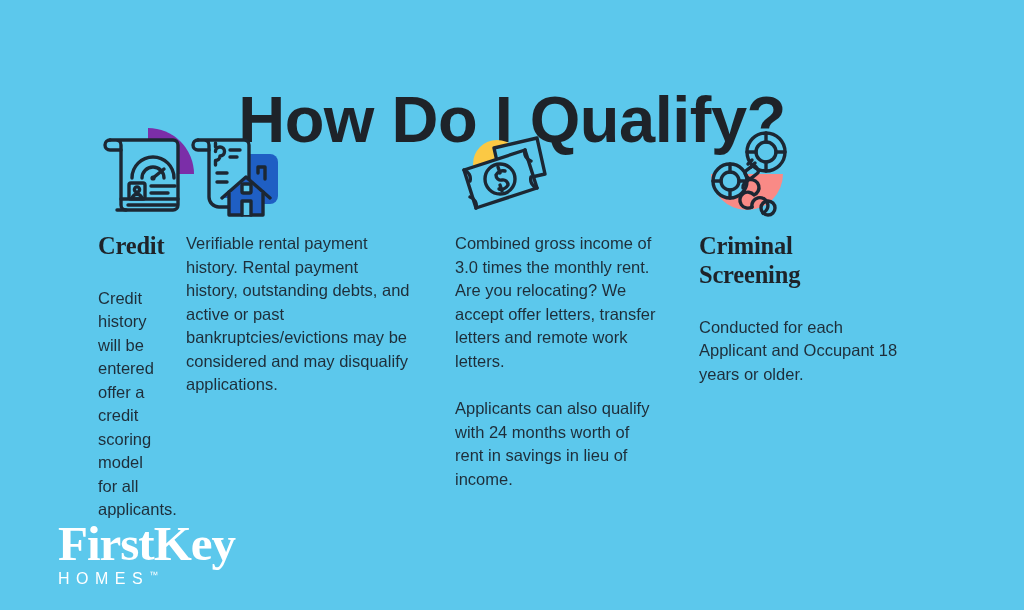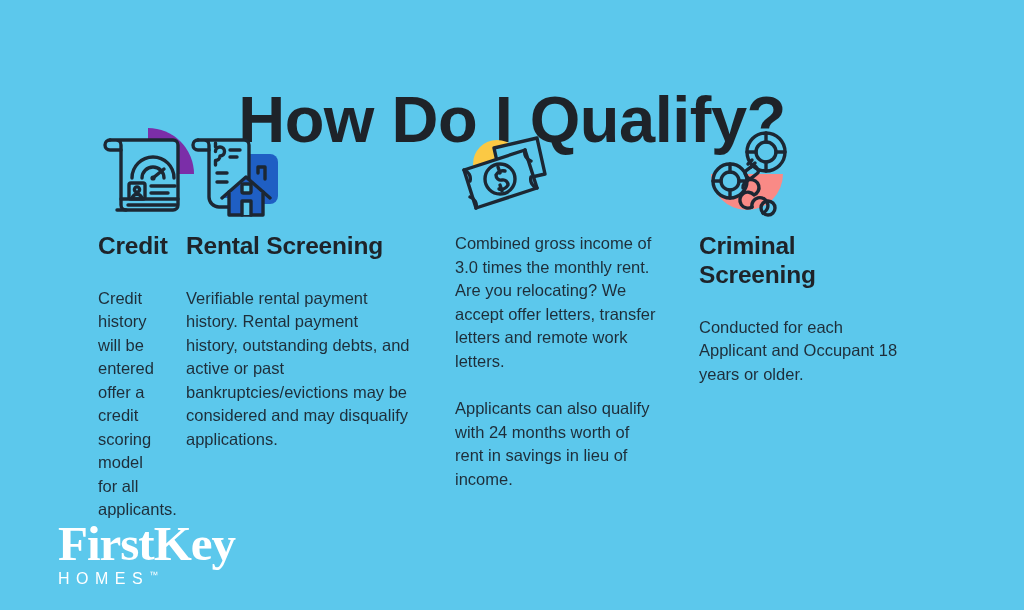--- a/index.html
+++ b/index.html
@@ -51,21 +51,21 @@
 
   .icon-wrap {
     position: relative;
     width: 110px;
     height: 92px;
     margin-bottom: 14px;
   }
   .icon-wrap svg { position: absolute; top: 0; left: 0; }
 
   .col-head {
-    font-family: Liberation Sans, sans-serif;
+    font-family: Liberation Serif, serif;
     font-weight: bold;
     font-size: 24.5px;
     color: #1e2329;
     line-height: 1.18;
     letter-spacing: -0.2px;
     margin: 0 0 26px 0;
     white-space: pre-line;
   }
   .col-0 .col-head, .col-1 .col-head, .col-2 .col-head { margin-bottom: 26px; }
   .col-3 .col-head { margin-bottom: 26px; }
@@ -152,21 +152,20 @@
             <path d="M44 24 h10 M44 31 h7"></path>
             <path d="M31 47 h10 M31 56 h10"></path>
             <path d="M36 72 l24 -21 l24 21" fill="#1f5fc4"></path>
             <path d="M43 66 v23 h34 v-23" fill="#1f5fc4"></path>
             <path d="M72 47 v-6 h7 v12"></path>
             <rect x="56" y="58" width="9" height="9" rx="1.5" fill="#5cc8ec"></rect>
             <path d="M56 89 v-14 h9 v14" fill="#5cc8ec"></path>
           </g>
         </svg>
       </div>
-      <div class="col-head">Rental Screening</div>
       <p class="col-para">Verifiable rental payment history. Rental payment history, outstanding debts, and active or past bankruptcies/evictions may be considered and may disqualify applications.</p>
     </div>
 
     <div class="column col-2">
       <div class="icon-wrap">
         <svg width="110" height="92" viewBox="0 0 110 92" xmlns="http://www.w3.org/2000/svg">
           <circle cx="42" cy="38" r="24" fill="#fbc944"></circle>
           <g fill="none" stroke="#1c2733" stroke-width="3.4" stroke-linejoin="round" stroke-linecap="round">
             <path d="M39 22 L82 12 L90 48 L47 58 Z" fill="#5cc8ec"></path>
             <path d="M9 44 L70 24 L82 62 L21 82 Z" fill="#5cc8ec"></path>

